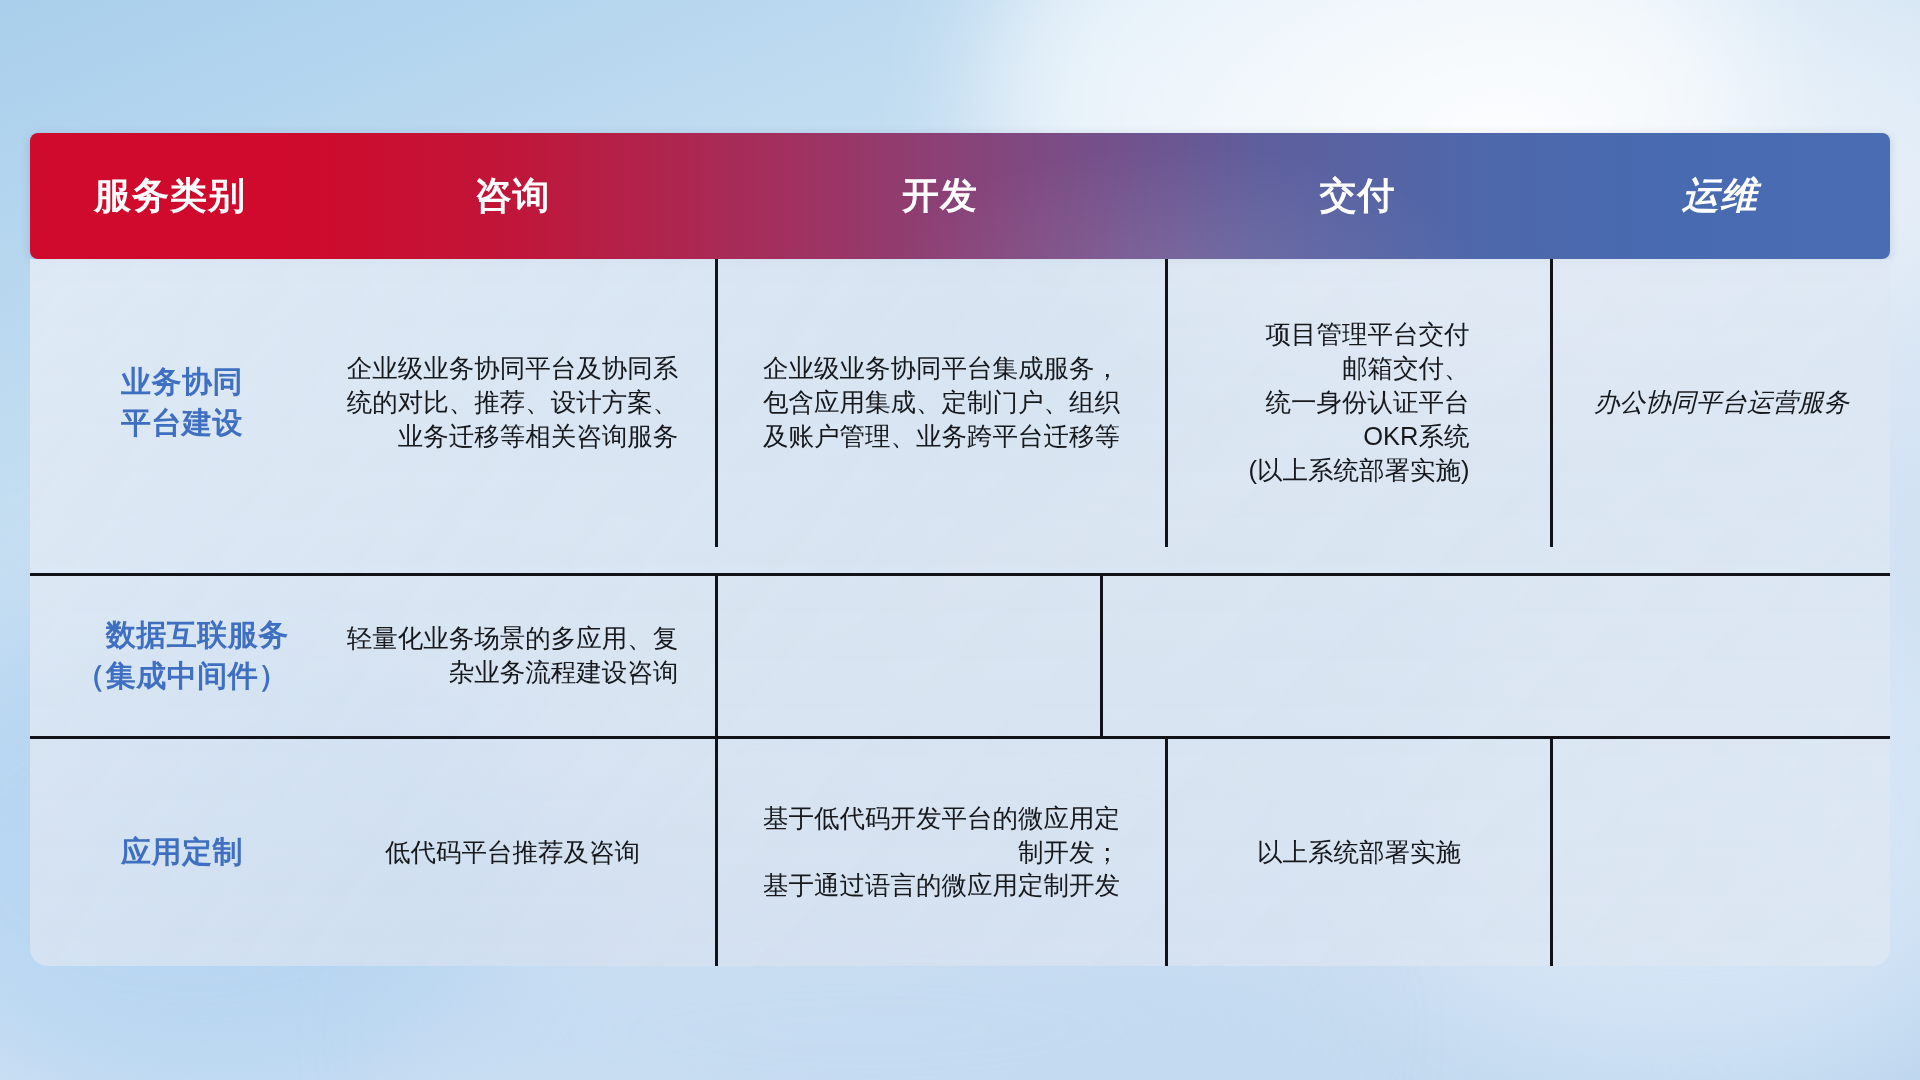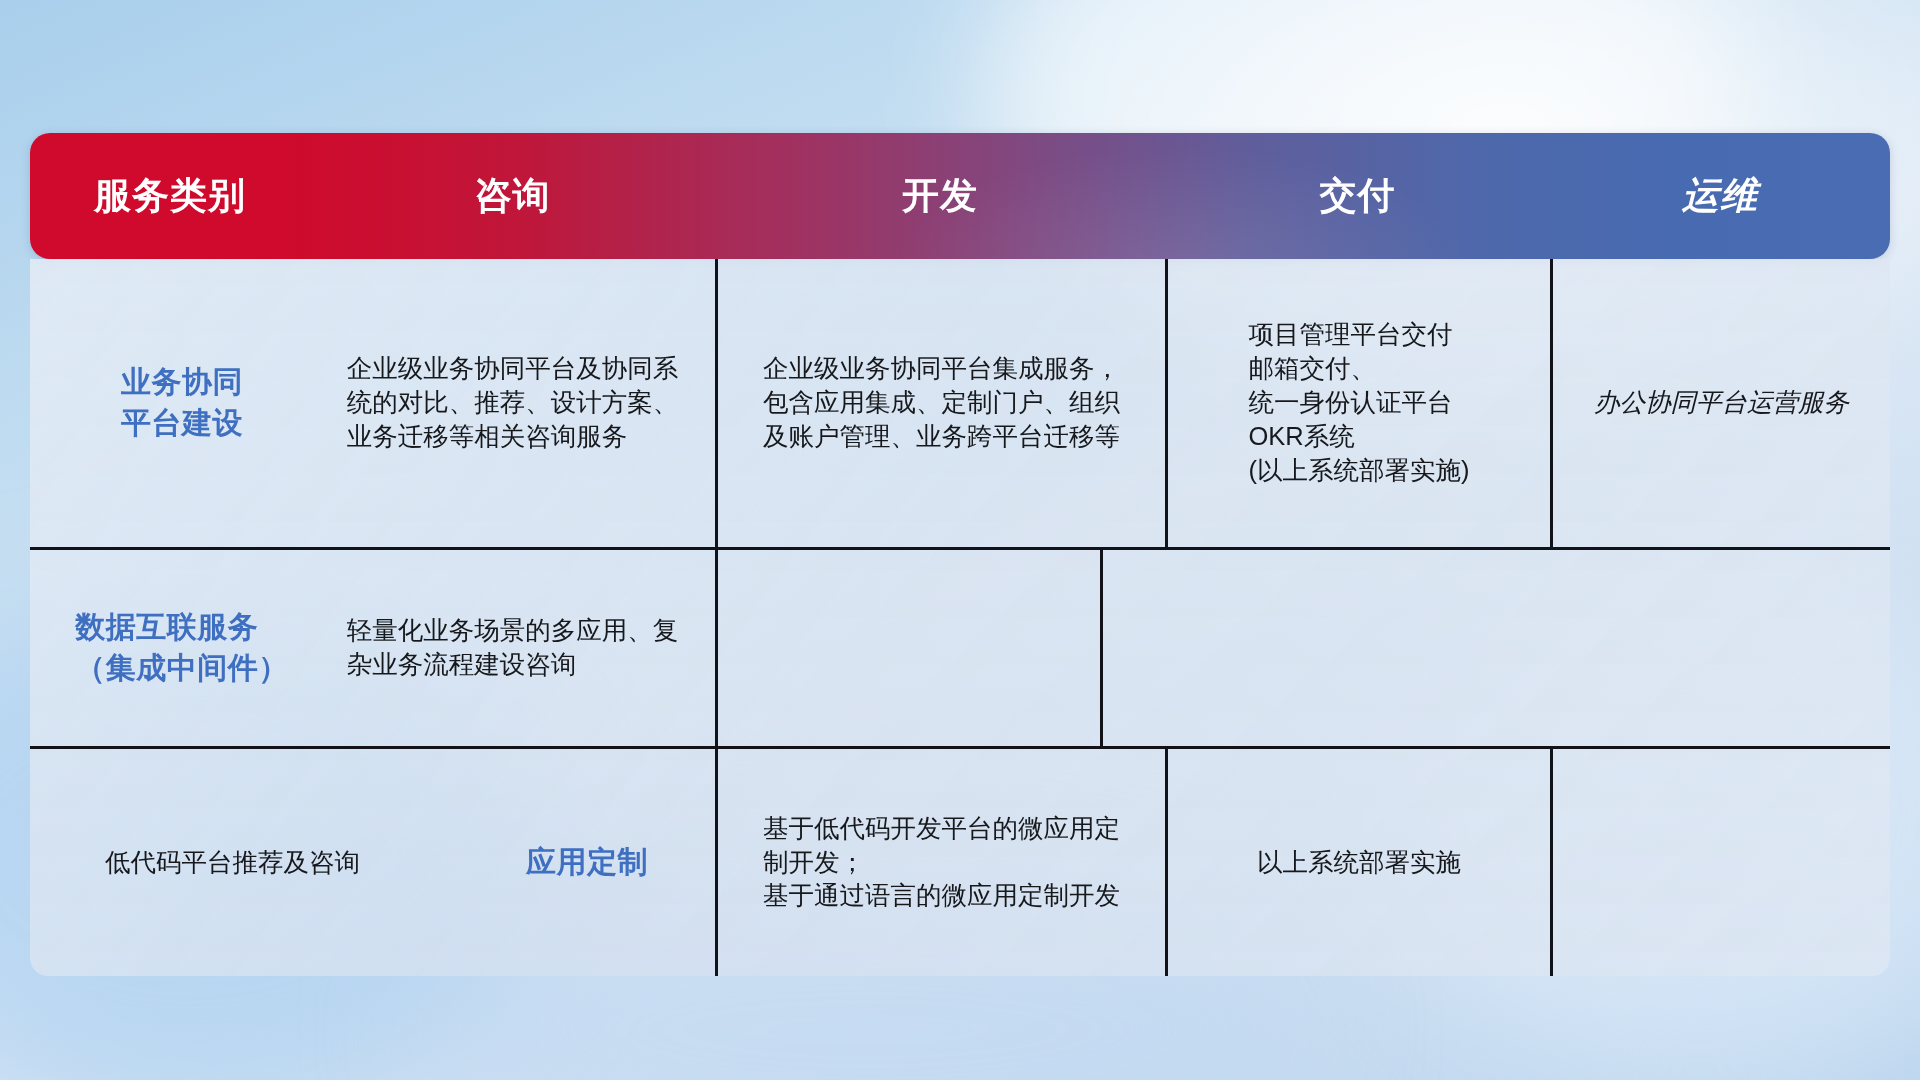--- a/index.html
+++ b/index.html
@@ -40,21 +40,21 @@
     position: absolute;
     left: 30px;
     top: 133px;
     width: 1860px;
     height: 820px;
   }
 
   .thead {
     position: relative;
     height: 126px;
-    border-radius: 20px;
+    border-radius: 8px;
     background: linear-gradient(90deg,
         #cf0a2c 0%,
         #cf0a2c 14%,
         #c01639 26%,
         #a32f5d 40%,
         #7e4a82 54%,
         #5f5e9c 66%,
         #4e68ab 78%,
         #486ab0 88%,
         #4a6cb2 100%);
@@ -97,21 +97,21 @@
     position: relative;
     box-sizing: border-box;
   }
   .trow + .trow { border-top: 3px solid #111318; }
 
   .cell {
     box-sizing: border-box;
     display: flex;
     align-items: center;
     justify-content: center;
-    text-align: left;
+    text-align: right;
     padding: 8px 16px;
     font-size: 25.5px;
     line-height: 1.33;
     color: #16181c;
     white-space: pre-line;
   }
   .cell.divider { border-left: 3px solid #111318; }
 
   .cell.cat {
     color: #3f6fc0;
@@ -123,21 +123,21 @@
   }
 
   
   .c0 { width: 280px; flex: 0 0 280px; }
   .c1 { width: 405px; flex: 0 0 405px; }
   .c2 { width: 450px; flex: 0 0 450px; }
   .c3 { width: 385px; flex: 0 0 385px; }
   .c4 { width: 340px; flex: 0 0 340px; font-style: italic; }
 
   .r0 { height: 288px; }
-  .r1 { height: 199px; }
+  .r1 { height: 163px; margin-top: 26px; }
   .r2 { height: 230px; }
 </style>
 </head>
 <body>
 
 <div id="canvas">
   <div class="blob b1"></div>
   <div class="blob b2"></div>
   <div class="blob b3"></div>
   <div class="blob b4"></div>
@@ -174,22 +174,22 @@
       <div class="trow r1">
         <div class="cell cat c0">数据互联服务
 （集成中间件）</div>
         <div class="cell c1">轻量化业务场景的多应用、复
 杂业务流程建设咨询</div>
         <div class="cell c3 divider"></div>
         <div class="cell c4 divider"></div>
       </div>
 
       <div class="trow r2">
+        <div class="cell cat c0">应用定制</div>
         <div class="cell c1">低代码平台推荐及咨询</div>
-        <div class="cell cat c0">应用定制</div>
         <div class="cell c2 divider">基于低代码开发平台的微应用定
 制开发；
 基于通过语言的微应用定制开发</div>
         <div class="cell c3 divider">以上系统部署实施</div>
         <div class="cell c4 divider"></div>
       </div>
 
     </div>
   </div>
 </div>

